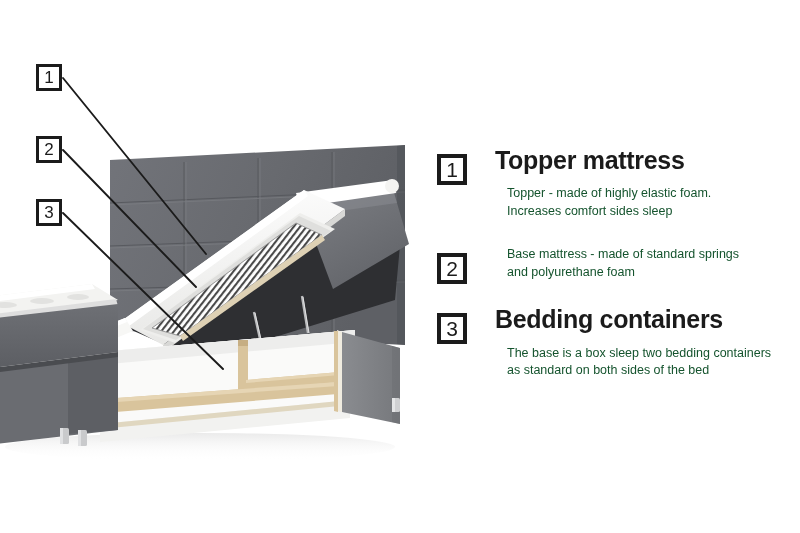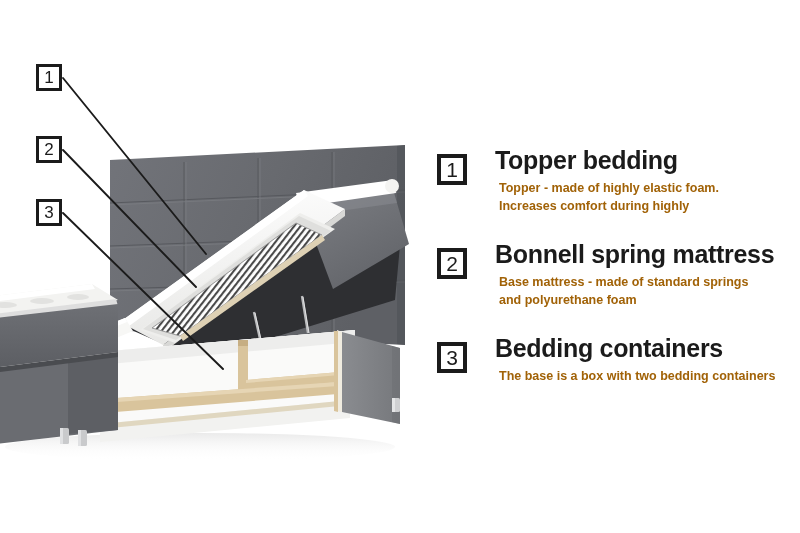--- a/index.html
+++ b/index.html
@@ -83,24 +83,24 @@
     font-size: 25px;
     font-weight: bold;
     color: #1b1b1b;
     letter-spacing: -0.3px;
     line-height: 1.05;
     margin: 0 0 7px 0;
     white-space: nowrap;
   }
   .legend-desc {
     font-size: 12.5px;
-    font-weight: bold;
-    color: #a16207;
+    font-weight: normal;
+    color: #14532d;
     line-height: 1.42;
-    margin: 4px;
+    margin: 12px;
   }
   .legend-desc span { display: block; }
 </style>
 </head>
 <body>
 
 <div id="page">
 
   <div id="illustration">
     <svg width="430" height="533" viewBox="0 0 430 533" xmlns="http://www.w3.org/2000/svg">
@@ -264,39 +264,39 @@
   </div>
 
   <div class="callout-box" id="callout-1">1</div>
   <div class="callout-box" id="callout-2">2</div>
   <div class="callout-box" id="callout-3">3</div>
 
   <div id="legend">
 
     <div class="legend-item">
       <div class="legend-num">1</div>
-      <h2 class="legend-title">Topper bedding</h2>
+      <h2 class="legend-title">Topper mattress</h2>
       <p class="legend-desc">
         <span>Topper - made of highly elastic foam.</span>
-        <span>Increases comfort during highly</span>
+        <span>Increases comfort sides sleep</span>
       </p>
     </div>
 
     <div class="legend-item">
       <div class="legend-num">2</div>
-      <h2 class="legend-title">Bonnell spring mattress</h2>
       <p class="legend-desc">
         <span>Base mattress - made of standard springs</span>
         <span>and polyurethane foam</span>
       </p>
     </div>
 
     <div class="legend-item">
       <div class="legend-num">3</div>
       <h2 class="legend-title">Bedding containers</h2>
       <p class="legend-desc">
-        <span>The base is a box with two bedding containers</span>
+        <span>The base is a box sleep two bedding containers</span>
+        <span>as standard on both sides of the bed</span>
       </p>
     </div>
 
   </div>
 
 </div>
 
 </body></html>

